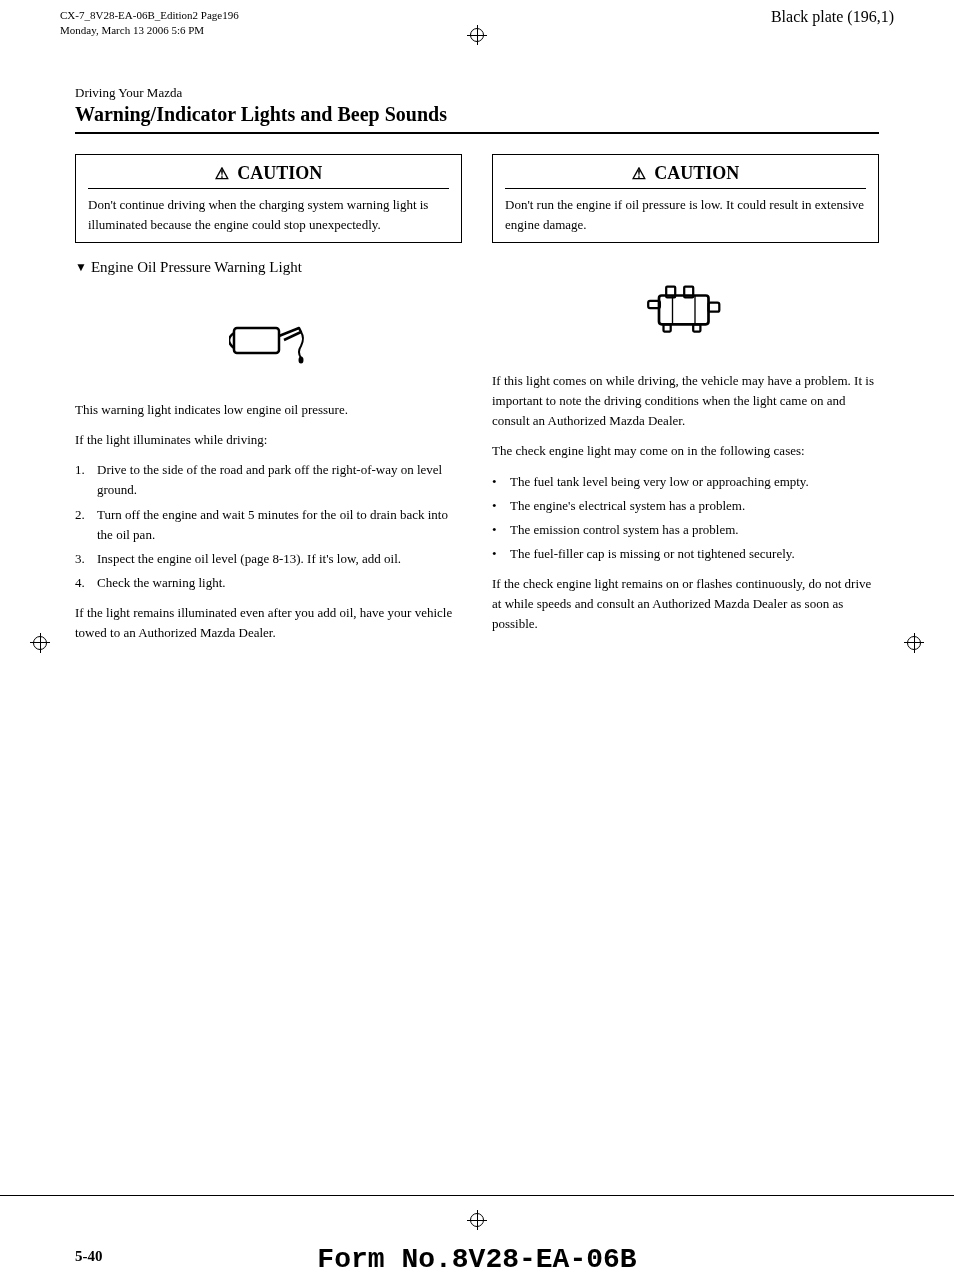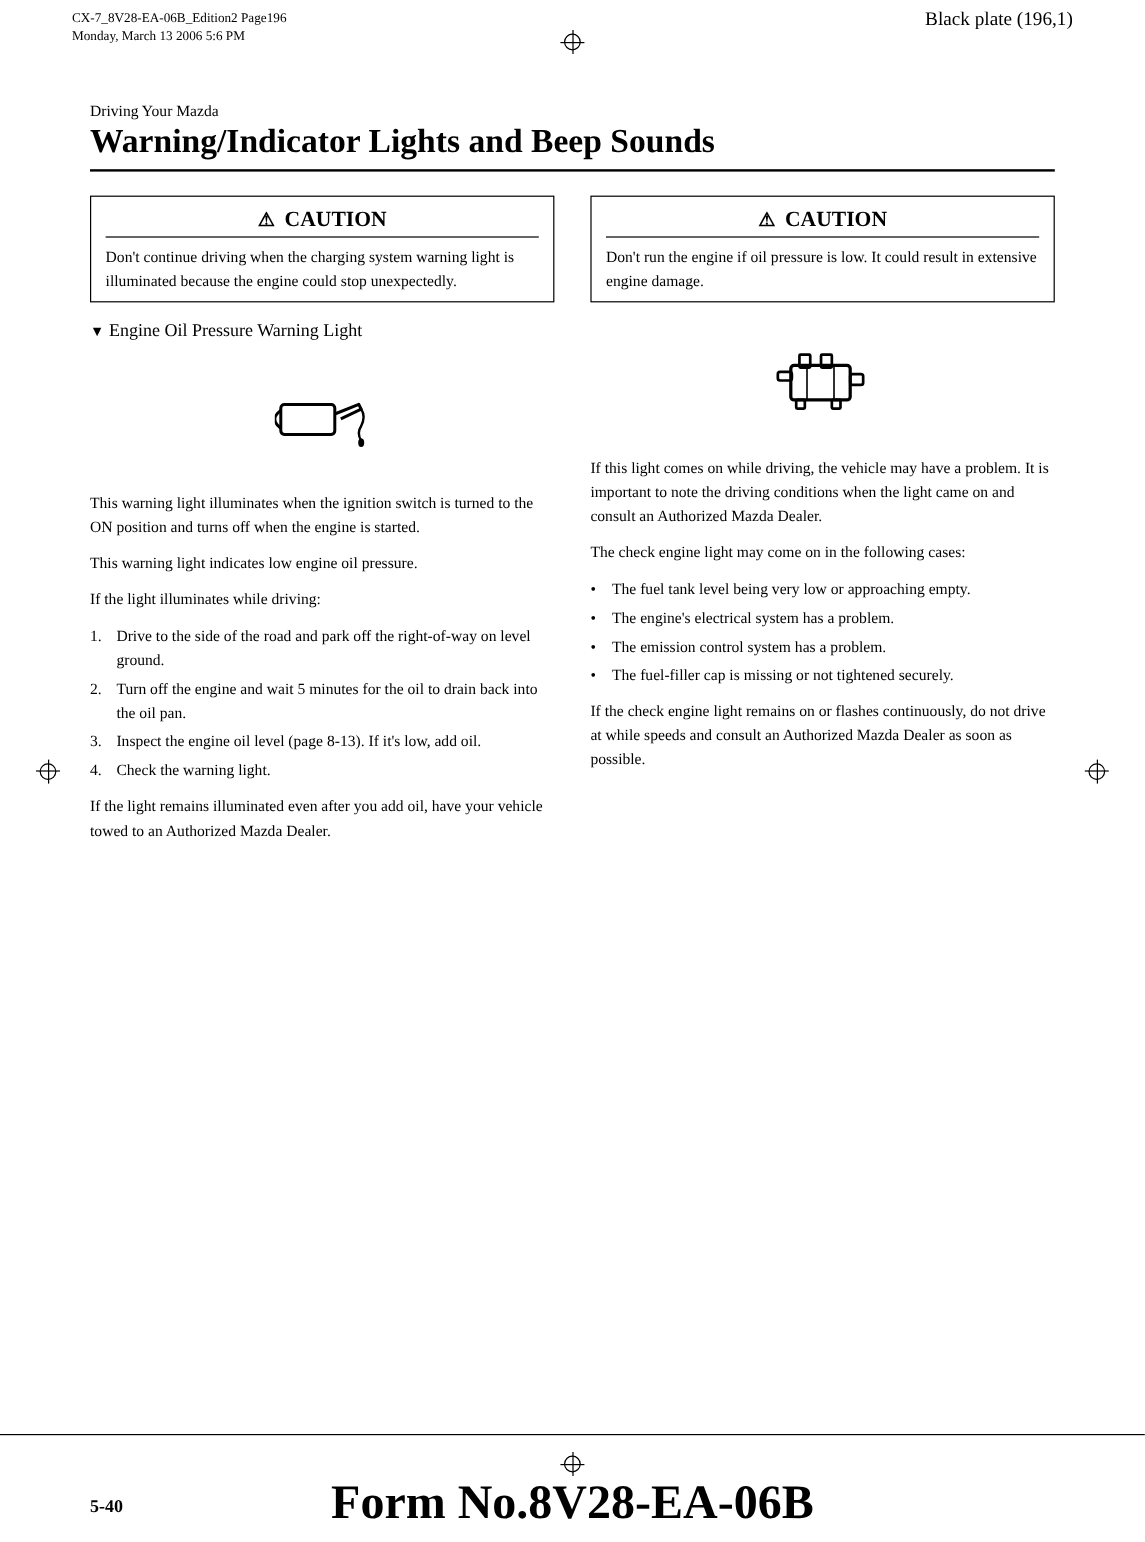--- a/index.html
+++ b/index.html
@@ -73,21 +73,21 @@
       bottom: 130px;
     }
 
     
     .page-section-label {
       font-size: 13px;
       font-weight: normal;
       margin-bottom: 2px;
     }
     .page-title {
-      font-size: 28px;
+      font-size: 20px;
       font-weight: bold;
       border-bottom: 2px solid #000;
       padding-bottom: 6px;
       margin-bottom: 20px;
       font-family: Liberation Serif, serif;
     }
 
     
     .two-col {
       display: flex;
@@ -223,22 +223,23 @@
       left: 75px;
       bottom: 20px;
       font-size: 15px;
       font-weight: bold;
     }
     .footer-center {
       position: absolute;
       left: 50%;
       transform: translateX(-50%);
       bottom: 10px;
-      font-size: 40px;
+      font-size: 28px;
       font-weight: bold;
+      font-family: Liberation Mono, monospace;
     }
 
     
     .ch-top-center {
       position: absolute;
       top: 25px;
       left: 50%;
       transform: translateX(-50%);
     }
     .ch-mid-left {
@@ -313,21 +314,20 @@
           <path d="M50 28 L70 20 L72 24 L55 32" fill="none" stroke="#000" stroke-width="2.5" stroke-linejoin="round"></path>
 
           <path d="M5 25 Q-5 32 5 40" fill="none" stroke="#000" stroke-width="2.5"></path>
 
           <path d="M72 24 Q76 30 72 38 Q68 44 72 50" fill="none" stroke="#000" stroke-width="2"></path>
 
           <ellipse cx="72" cy="52" rx="2.5" ry="3.5" fill="#000"></ellipse>
         </svg>
       </div>
 
-      <div class="body-text">This warning light illuminates when the ignition switch is turned to the ON position and turns off when the engine is started.</div>
       <div class="body-text">This warning light indicates low engine oil pressure.</div>
       <div class="body-text">If the light illuminates while driving:</div>
 
       <ol class="numbered-list">
         <li>
           <span class="num">1.</span>
           <span class="text">Drive to the side of the road and park off the right-of-way on level ground.</span>
         </li>
         <li>
           <span class="num">2.</span>

